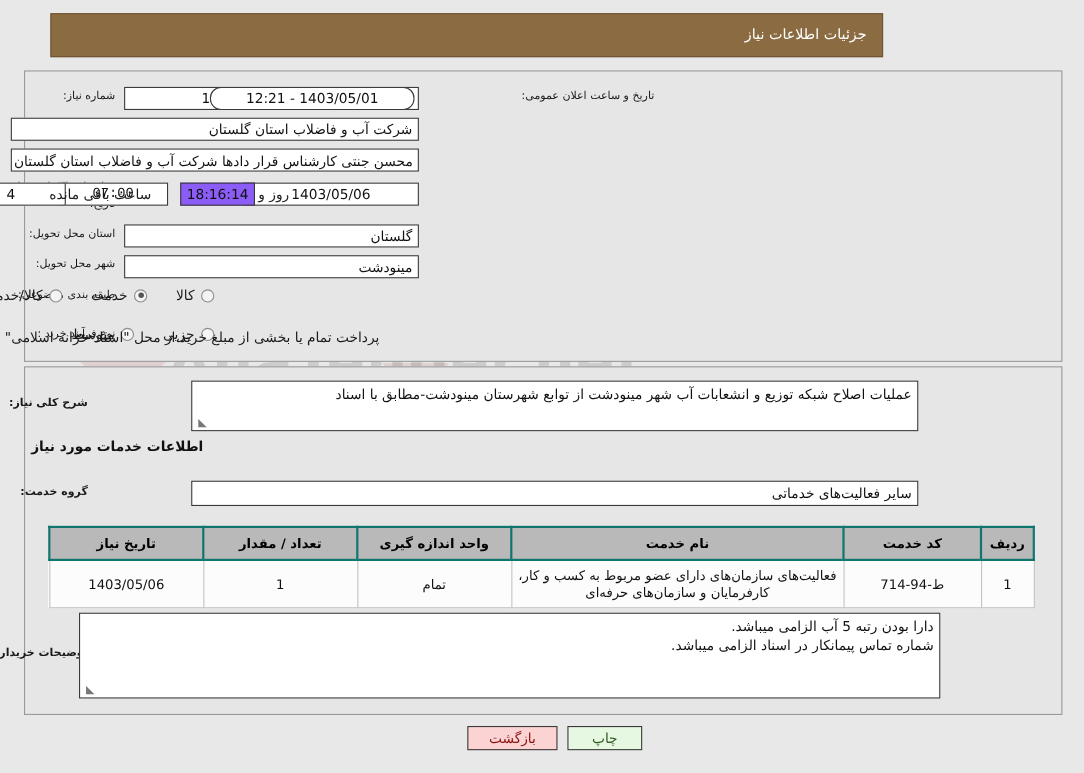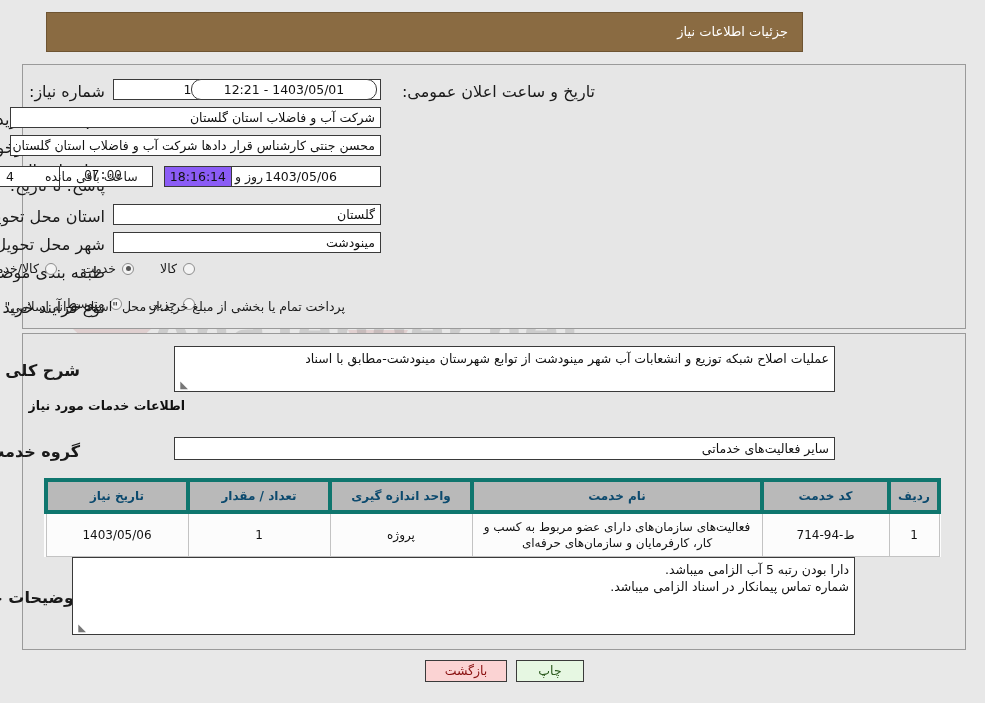--- a/index.html
+++ b/index.html
@@ -108,21 +108,21 @@
     border: 1px solid #9a9a9a;
     box-sizing: border-box;
     z-index: 10;
   }
   #panel-top    { left: 22px; top: 64px;  width: 944px; height: 265px; }
   #panel-mid    { left: 22px; top: 333px; width: 944px; height: 317px; border-top: 1px solid #9a9a9a; }
 
   
   .lbl {
     position: absolute;
-    font-size: 16px;
+    font-size: 10px;
     color: #1a1a1a;
     white-space: nowrap;
   }
   .lbl-wrap { white-space: normal; line-height: 15px; }
   .fld {
     position: absolute;
     background: #ffffff;
     border: 1px solid #3a3a3a;
     box-sizing: border-box;
     font-size: 12.5px;
@@ -213,22 +213,22 @@
     left: 44px;
     top: 478px;
     width: 897px;
     border-collapse: collapse;
     background: #fdfdfd;
     font-size: 12px;
     z-index: 12;
   }
   .tbl th {
     background: #b9b9b9;
-    border: 4px solid #0f766e;
-    color: #0c4a6e;
+    border: 2px solid #0f766e;
+    color: #000000;
     font-weight: bold;
     height: 24px;
     padding: 2px 4px;
     font-size: 12px;
   }
   .tbl td {
     background: #fcfcfc;
     border: 1px solid #c3c3c3;
     color: #111;
     text-align: center;
@@ -349,21 +349,21 @@
         <th style="width:130px;">واحد اندازه گیری</th>
         <th style="width:130px;">تعداد / مقدار</th>
         <th style="width:130px;">تاریخ نیاز</th>
       </tr>
     </thead>
     <tbody>
       <tr>
         <td>1</td>
         <td>ط-94-714</td>
         <td>فعالیت‌های سازمان‌های دارای عضو مربوط به کسب و کار، کارفرمایان و سازمان‌های حرفه‌ای</td>
-        <td>پروژه</td>
+        <td>تمام</td>
         <td>1</td>
         <td>1403/05/06</td>
       </tr>
     </tbody>
   </table>
 
   <div class="lbl bold-lbl" style="right:905px; top:588px; z-index:20;">توضیحات خریدار:</div>
   <div class="ta" style="right:130px; top:557px; left:72px; height:78px; z-index:20;">
     <div>دارا بودن رتبه 5 آب الزامی میباشد.</div>
     <div>شماره تماس پیمانکار در اسناد الزامی میباشد.</div>

